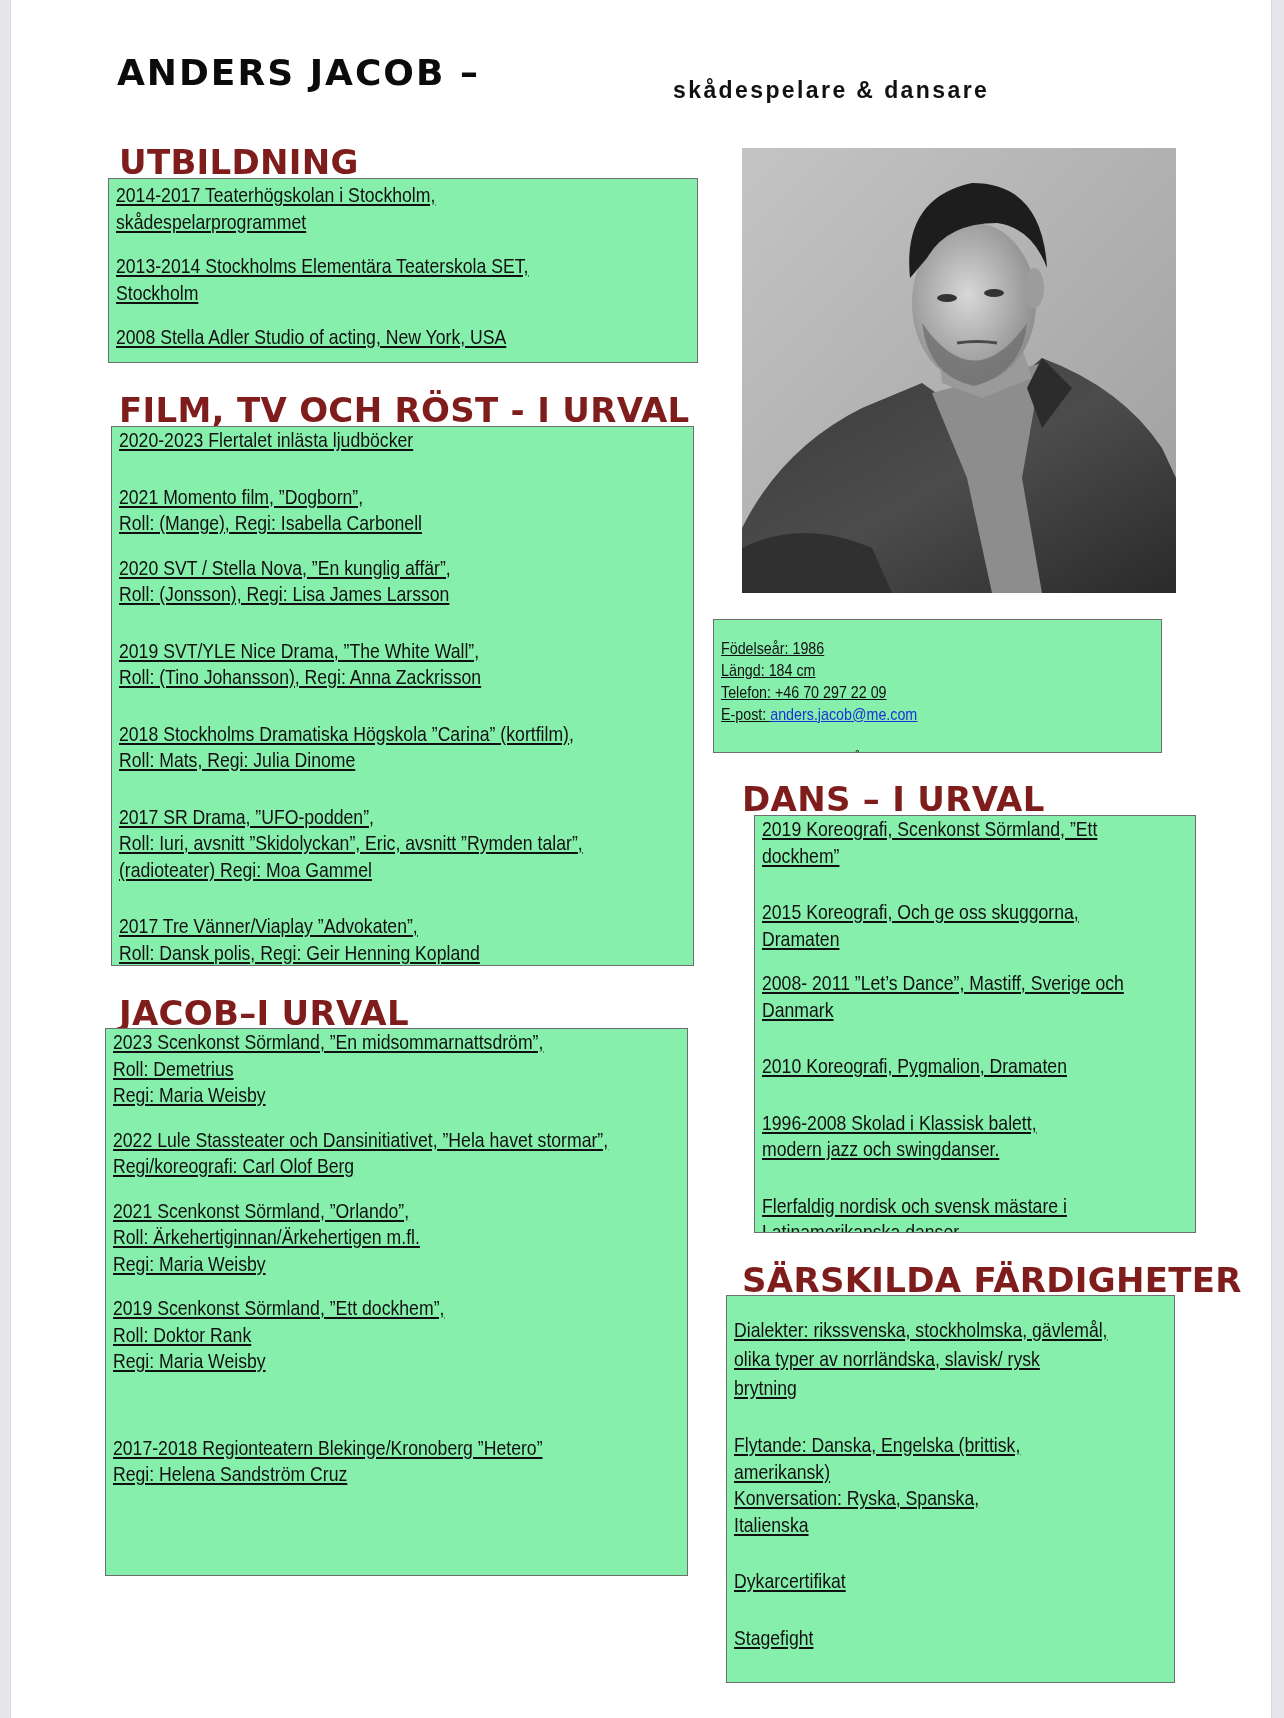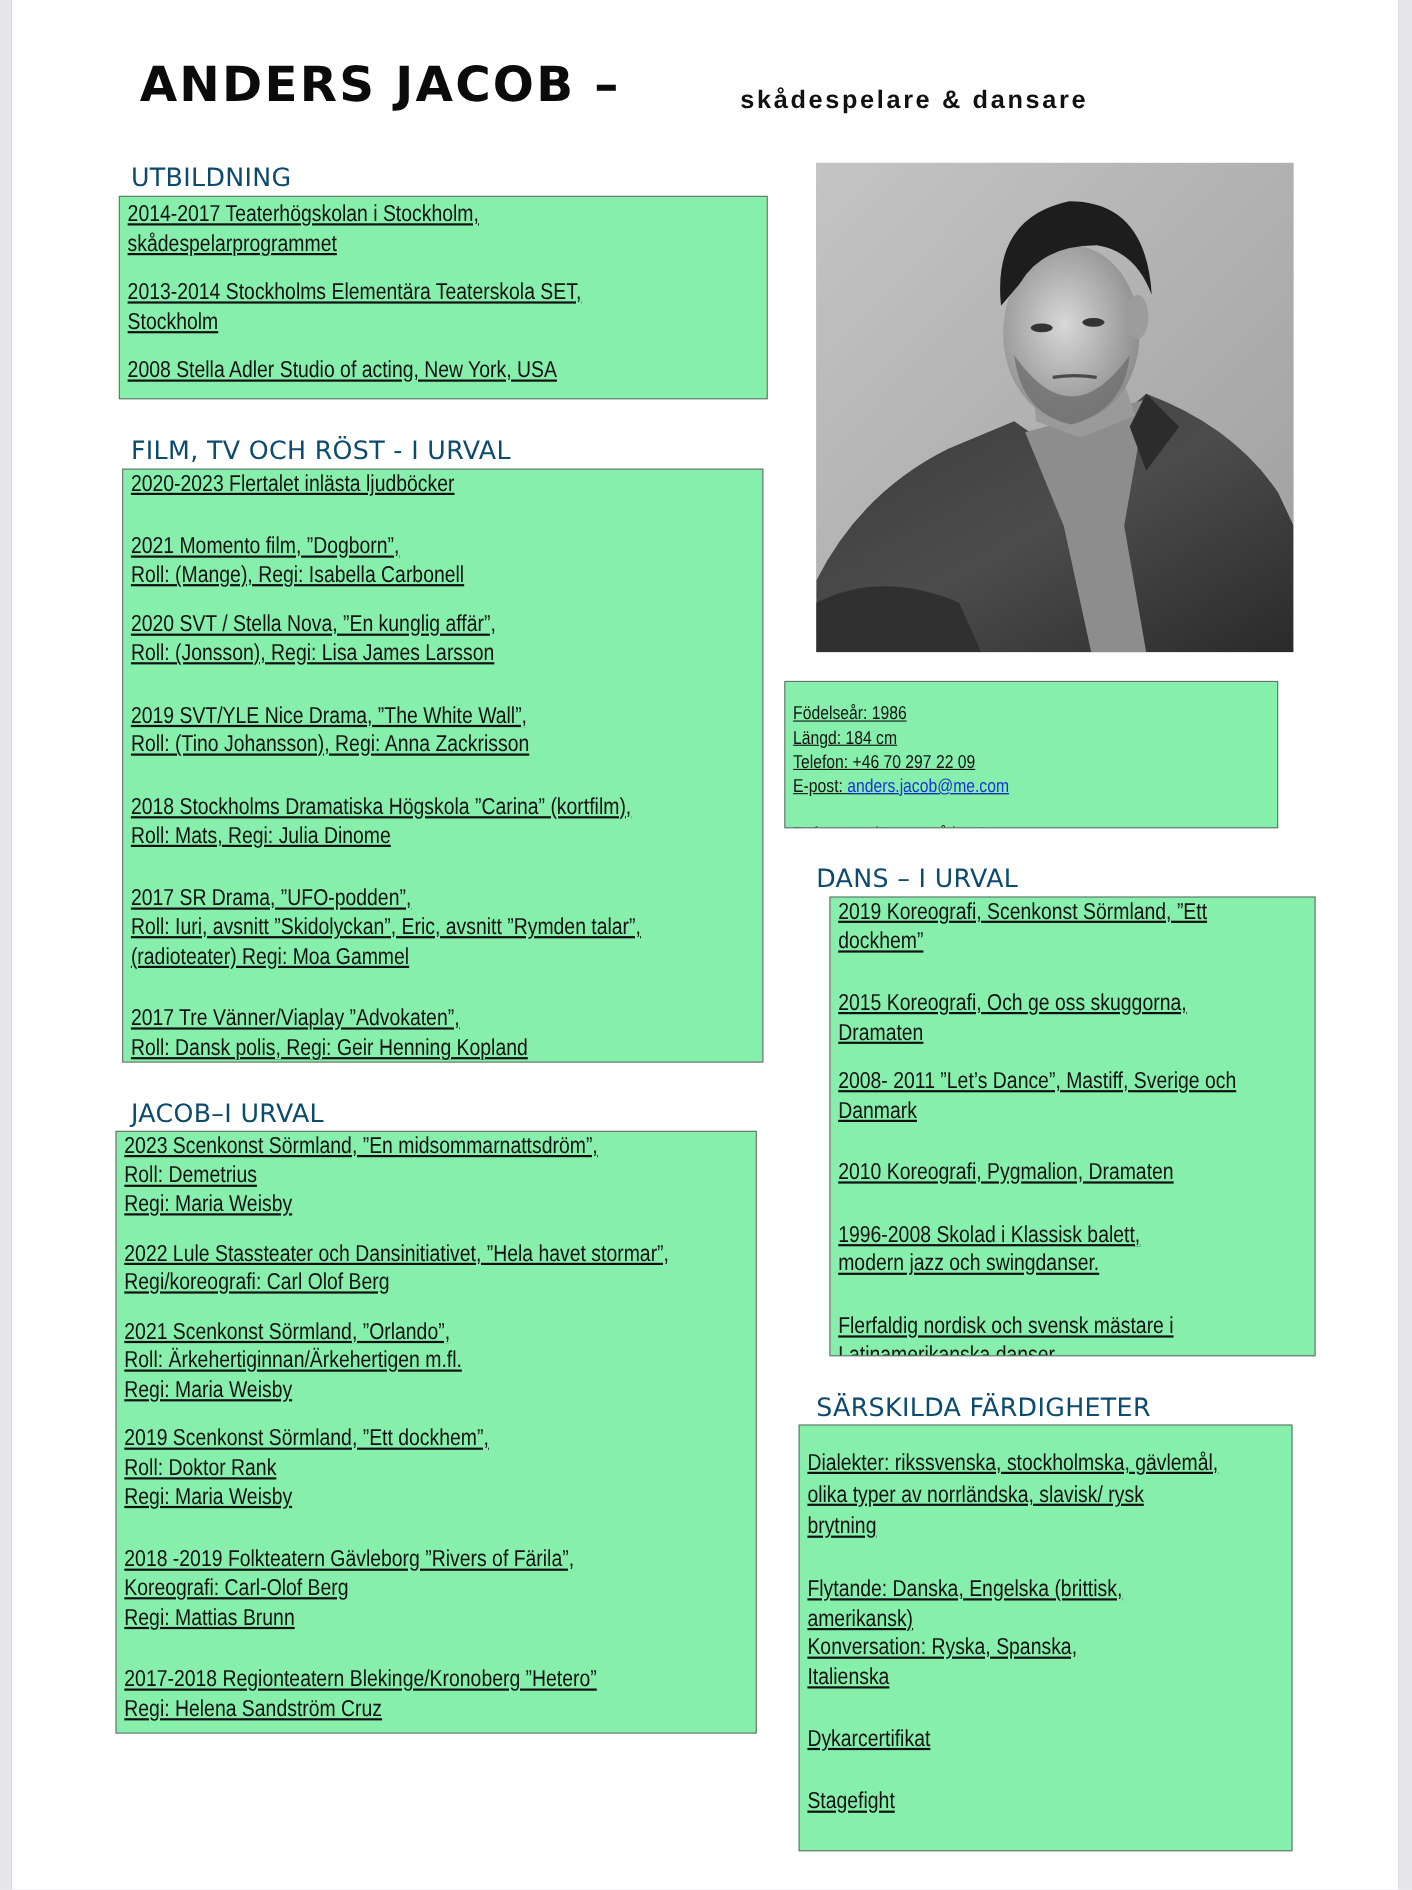--- a/index.html
+++ b/index.html
@@ -8,34 +8,34 @@
 
     .page {
       position: absolute; left: 10px; top: 0; width: 1262px; height: 1718px;
       background: #ffffff;
       border-left: 1px solid #d8d8dd; border-right: 1px solid #d8d8dd;
     }
 
     .abs { position: absolute; }
 
     .title {
-      left: 116px; top: 52px;
+      left: 106px; top: 52px;
       font-family: "DejaVu Sans", sans-serif; font-weight: bold;
-      font-size: 44px; letter-spacing: 2px; white-space: nowrap; color: #0b0b0b;
+      font-size: 36px; letter-spacing: 2px; white-space: nowrap; color: #0b0b0b;
     }
     .subtitle {
       left: 662px; top: 77px;
       font-family: Liberation Sans, sans-serif; font-weight: bold;
       font-size: 23px; letter-spacing: 2.4px; white-space: nowrap; color: #111;
     }
 
     .section-title {
       position: absolute;
-      font-family: "DejaVu Sans", sans-serif; font-weight: normal;
-      font-size: 23px; letter-spacing: 0.3px; white-space: nowrap; color: #0c4a6e;
+      font-family: "DejaVu Sans", sans-serif; font-weight: bold;
+      font-size: 34px; letter-spacing: 0.3px; white-space: nowrap; color: #7f1d1d;
       line-height: 28px;
     }
 
     .box {
       position: absolute;
       border: 1.5px solid #6e6e6e;
       background: #86efac;
       overflow: hidden;
       text-decoration: underline;
     }
@@ -143,25 +143,20 @@
       <span class="cond">Roll: Ärkehertiginnan/Ärkehertigen m.fl.</span>
       <span class="cond">Regi: Maria Weisby</span>
     </div>
     <div class="gap"></div>
     <div>
       <span class="cond">2019 Scenkonst Sörmland, ”Ett dockhem”,</span>
       <span class="cond">Roll: Doktor Rank</span>
       <span class="cond">Regi: Maria Weisby</span>
     </div>
     <div class="gap-lg"></div>
-    <div>
-      <span class="cond">2018 -2019 Folkteatern Gävleborg ”Rivers of Färila”,</span>
-      <span class="cond">Koreografi: Carl-Olof Berg</span>
-      <span class="cond">Regi: Mattias Brunn</span>
-    </div>
     <div class="gap-lg"></div>
     <div>
       <span class="cond">2017-2018 Regionteatern Blekinge/Kronoberg ”Hetero”</span>
       <span class="cond">Regi: Helena Sandström Cruz</span>
     </div>
   </div>
 
   <div class="photo" title="Black and white portrait photo">
     <svg width="434" height="445" viewBox="0 0 434 445" xmlns="http://www.w3.org/2000/svg">
       <defs>

